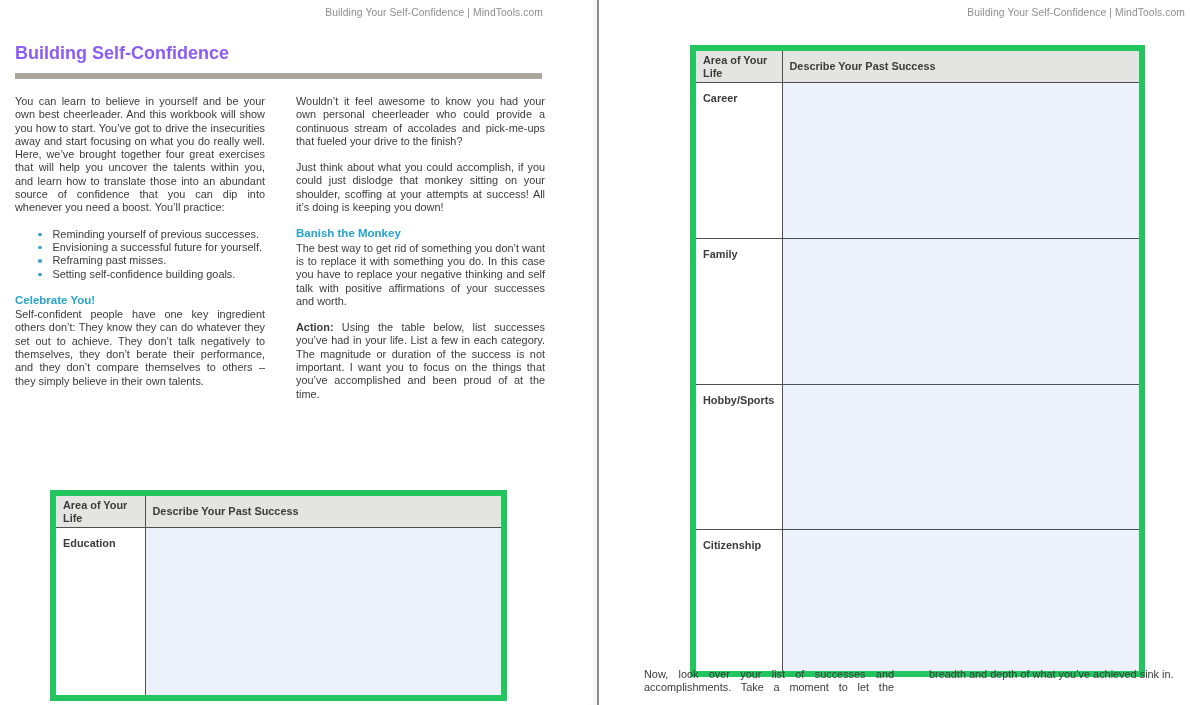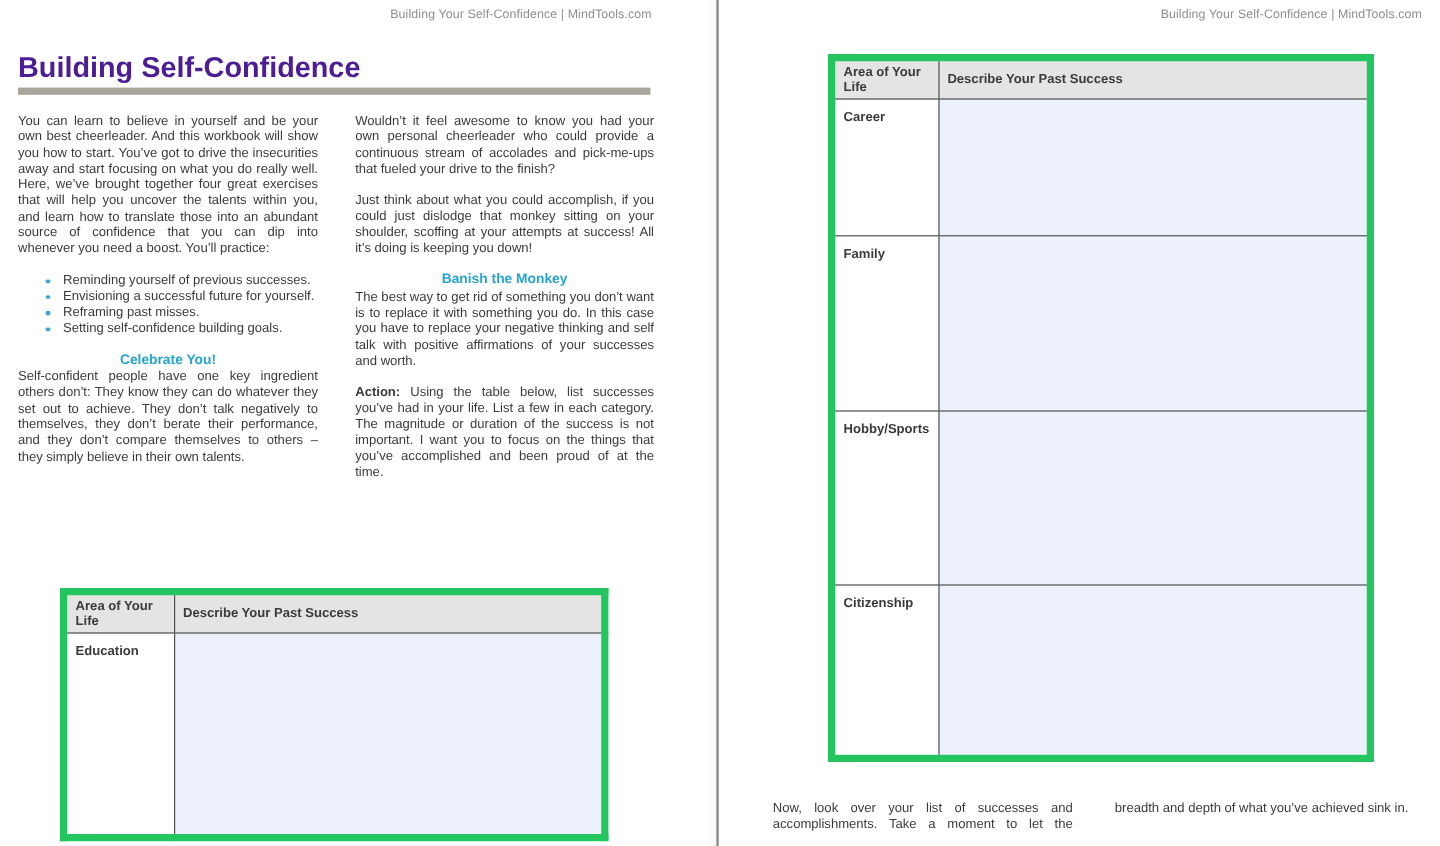--- a/index.html
+++ b/index.html
@@ -26,21 +26,21 @@
   .page-header {
     position: absolute; top: 7px;
     font-size: 10.3px; color: #8e8e8e; letter-spacing: 0.1px;
     white-space: nowrap;
   }
   .page1 .page-header { right: 55px; }
   .page2 .page-header { right: 15px; }
 
   .doc-title {
     position: absolute; left: 15px; top: 43px;
-    font-size: 24px; font-weight: 700; color: #4c1d95;
+    font-size: 18px; font-weight: 700; color: #8b5cf6;
   }
 
   .title-rule {
     position: absolute; left: 15px; top: 73px;
     width: 527px; height: 6px; background: #aaa69b;
   }
 
   .columns {
     position: absolute; display: flex;
   }
@@ -52,21 +52,21 @@
   .page1 .col-right { width: 249px; }
   .page2 .col-left  { width: 250px; }
   .page2 .col-right { width: 252px; }
 
   .col p { margin-bottom: 13px; }
   .col p:last-child { margin-bottom: 0; }
   .cont-justify { text-align-last: justify; }
 
   .subhead {
     font-size: 11.5px; font-weight: 700; color: #26a4cd;
-    margin-bottom: 1px; text-align: center;
+    margin-bottom: 1px; text-align: left;
   }
 
   ul.practice-list { list-style: none; margin: 0 0 13px 0; }
   ul.practice-list li { display: flex; }
   ul.practice-list .dot {
     flex: 0 0 auto; width: 3.5px; height: 3.5px; border-radius: 50%;
     background: #3aa5c8; margin: 5px 11px 0 23px;
   }
   ul.practice-list .li-text { flex: 1; text-align: justify; }
 
@@ -92,21 +92,21 @@
   .page1 th.col-area { width: 92px; }
   .page2 th.col-area { width: 89px; }
 
   td.row-label {
     background: #ffffff; font-weight: 700;
     vertical-align: top; padding: 9px 7px 0 7px;
   }
   td.entry-cell { background: #edf1fb; }
 
   .page1 tr.data-row { height: 170px; }
-  .page2 tr.data-row-1 { height: 114px; }
+  .page2 tr.data-row-1 { height: 156px; }
   .page2 tr.data-row-2 { height: 146px; }
   .page2 tr.data-row-3 { height: 145px; }
   .page2 tr.data-row-4 { height: 144px; }
 </style>
 </head>
 <body>
 
 <div class="screen">
 
   <section class="page page1">

